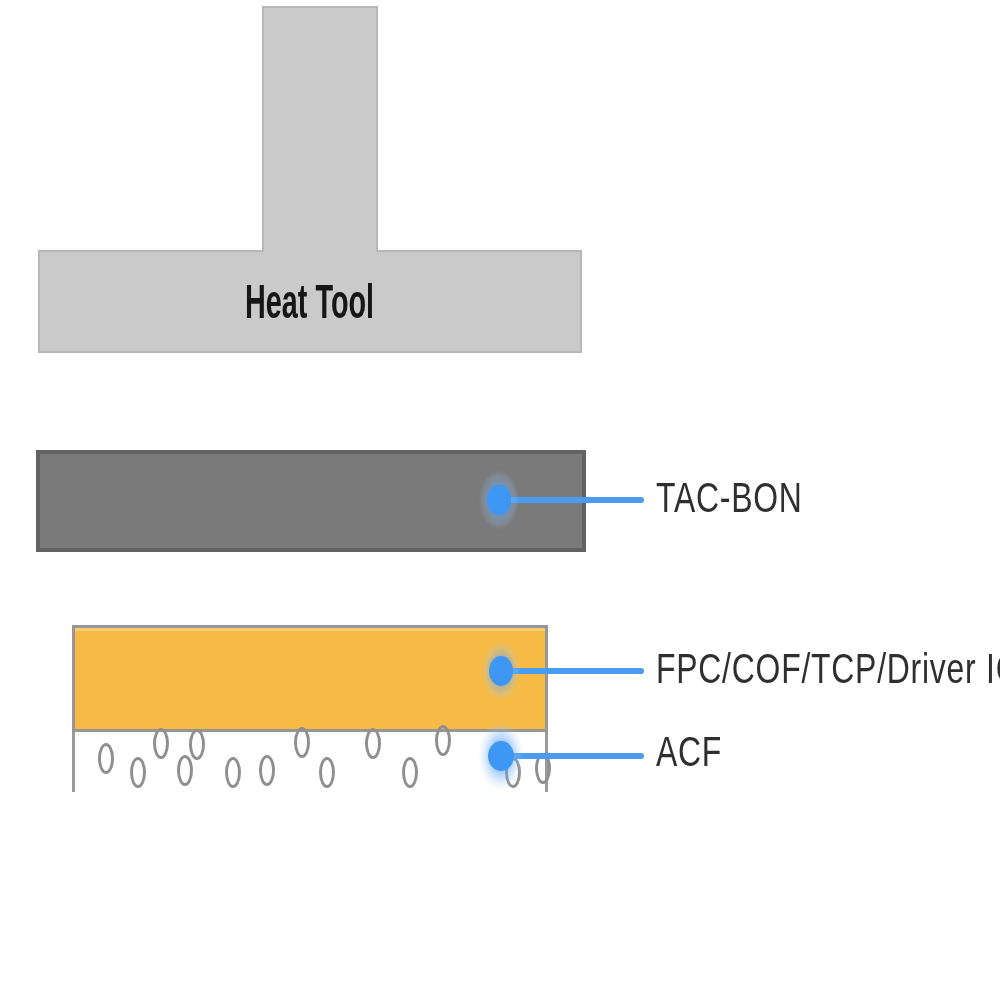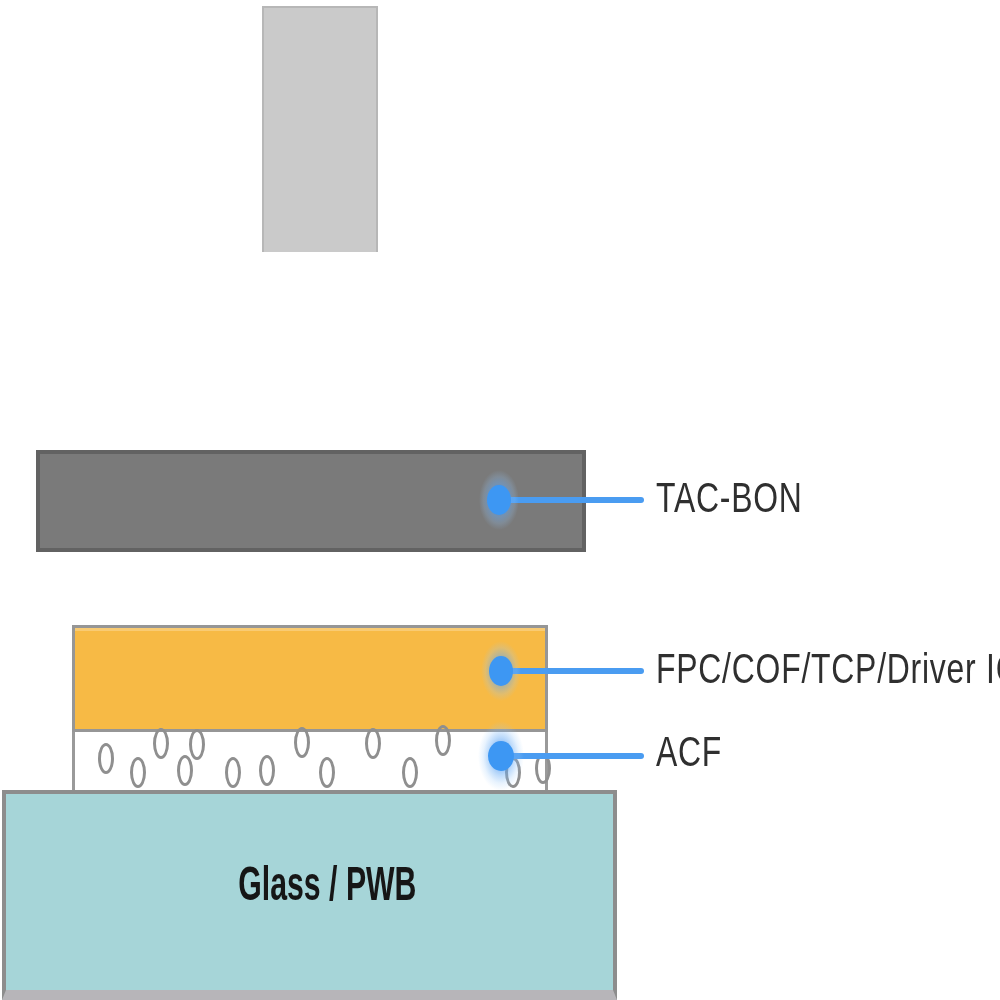--- a/index.html
+++ b/index.html
@@ -125,20 +125,23 @@
   .label-tac { top: 498px; }
   .label-fpc { top: 669px; }
   .label-acf { top: 752px; }
 </style>
 </head>
 <body>
 
 <div class="canvas">
 
   <div class="block heat-stem"></div>
+  <div class="block heat-base">
+    <span class="bar-label">Heat Tool</span>
+  </div>
 
   <div class="block tac-bar"></div>
 
   <div class="block fpc-bar"></div>
 
   <div class="block acf-bar"></div>
   <div class="block particle-host">
       <div class="particle" style="left: 98px; top: 743px;"></div>
       <div class="particle" style="left: 130px; top: 757px;"></div>
       <div class="particle" style="left: 153px; top: 728px;"></div>
@@ -148,23 +151,20 @@
       <div class="particle" style="left: 259px; top: 755px;"></div>
       <div class="particle" style="left: 294px; top: 727px;"></div>
       <div class="particle" style="left: 319px; top: 757px;"></div>
       <div class="particle" style="left: 365px; top: 728px;"></div>
       <div class="particle" style="left: 402px; top: 757px;"></div>
       <div class="particle" style="left: 435px; top: 725px;"></div>
       <div class="particle" style="left: 505px; top: 757px;"></div>
       <div class="particle" style="left: 535px; top: 753px;"></div>
     </div>
 
-  <div class="block glass-bar">
-    <span class="bar-label">Glass / PWB</span>
-  </div>
 
   <div class="marker-halo halo-tac"></div>
   <div class="marker-core core-tac"></div>
   <div class="leader-line line-tac"></div>
   <div class="callout-label label-tac">TAC-BON</div>
 
   <div class="marker-halo halo-fpc"></div>
   <div class="marker-core core-fpc"></div>
   <div class="leader-line line-fpc"></div>
   <div class="callout-label label-fpc">FPC/COF/TCP/Driver IC</div>

